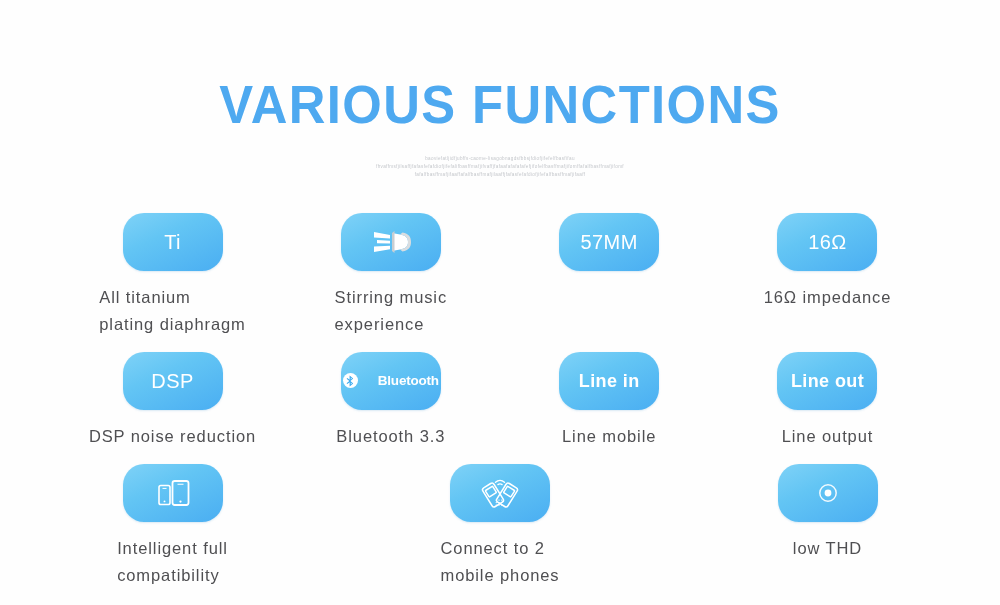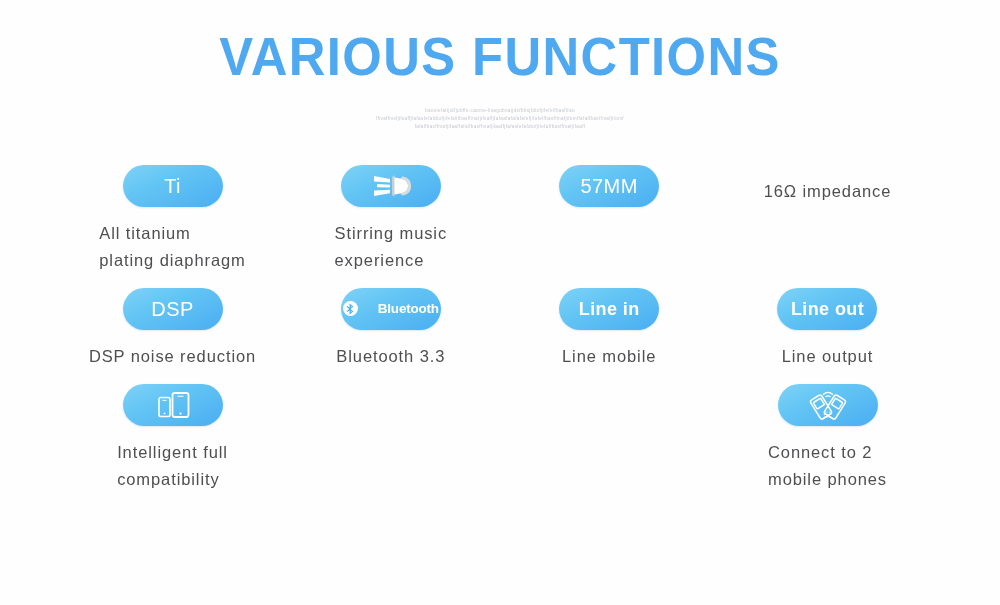--- a/index.html
+++ b/index.html
@@ -12,21 +12,21 @@
     height: 605px;
     overflow: hidden;
     font-family: "Liberation Sans", "DejaVu Sans", sans-serif;
     position: relative;
     background: #fefefe;
   }
 
   
   .header {
     text-align: center;
-    padding-top: 28px;
+    padding-top: 76px;
   }
   .page-title {
     font-family: "Liberation Sans", "DejaVu Sans", sans-serif;
     font-size: 54px;
     font-weight: bold;
     color: #4ea9f0;
     letter-spacing: 1.5px;
     line-height: 1.05;
     margin: 0;
     transform: scaleX(0.94);
@@ -58,21 +58,21 @@
     margin-bottom: 14px;
   }
   .cell {
     width: 205px;
     display: flex;
     flex-direction: column;
     align-items: center;
   }
   .badge {
     width: 100px;
-    height: 42px;
+    height: 58px;
     border-radius: 21px;
     background: linear-gradient(155deg, #7fd2f7 0%, #63c5f4 38%, #4aaef2 100%);
     display: flex;
     align-items: center;
     justify-content: center;
     box-shadow: 0 1px 2px rgba(90,160,210,0.22);
     position: relative;
     overflow: hidden;
   }
   .badge-text {
@@ -162,20 +162,23 @@
       <div class="caption">Stirring music<br>experience</div>
     </div>
 
     <div class="cell">
       <div class="badge">
         <span class="badge-text">57MM</span>
       </div>
     </div>
 
     <div class="cell">
+      <div class="badge">
+        <span class="badge-text">16Ω</span>
+      </div>
       <div class="caption">16Ω impedance</div>
     </div>
   </div>
 
   <div class="grid-row">
 
     <div class="cell">
       <div class="badge">
         <span class="badge-text">DSP</span>
       </div>
@@ -258,14 +261,25 @@
               <path d="M17.5 5.2 A7 7 0 0 1 26.5 5.2" stroke-width="1.4"></path>
               <path d="M19.9 7.6 A3.6 3.6 0 0 1 24.1 7.6" stroke-width="1.3"></path>
             </g>
           </svg>
         </span>
       </div>
       <div class="caption">Connect to 2<br>mobile phones</div>
     </div>
 
 
+    <div class="cell">
+      <div class="badge">
+        <span>
+          <svg class="icon-svg" width="24" height="24" viewBox="0 0 24 24">
+            <circle cx="12" cy="12" r="8.2" fill="none" stroke="#ffffff" stroke-width="1.5" opacity="0.9"></circle>
+            <circle cx="12" cy="12" r="3.4" fill="#ffffff"></circle>
+          </svg>
+        </span>
+      </div>
+      <div class="caption">low THD</div>
+    </div>
   </div>
 </div>
 
 </body></html>

